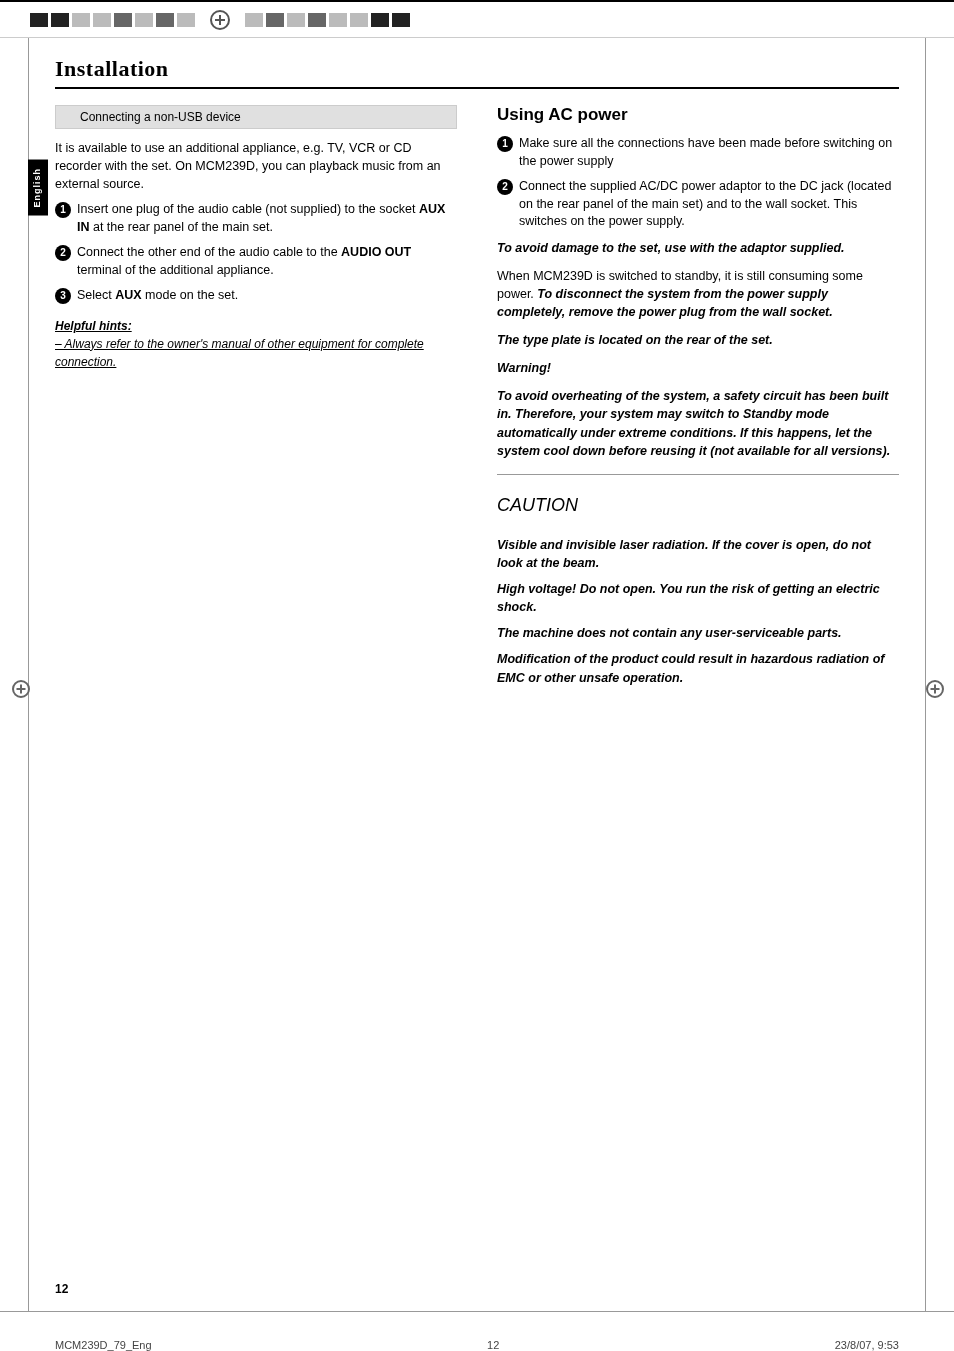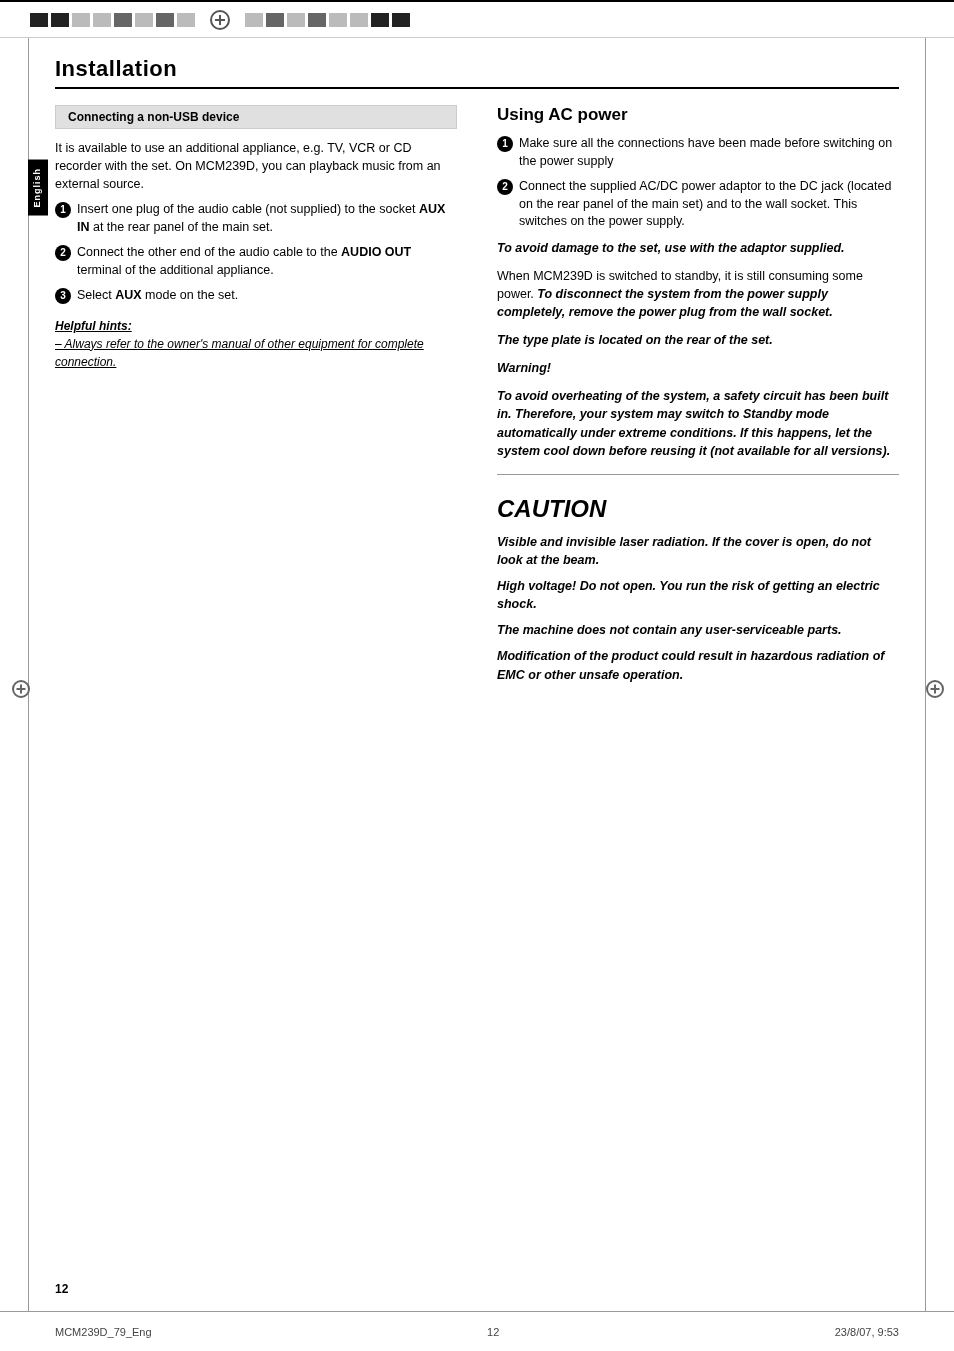--- a/index.html
+++ b/index.html
@@ -77,20 +77,21 @@
     
     .main-content {
       padding: 18px 55px 60px 55px;
     }
 
     
     .page-title-section {
       border-bottom: 2px solid #000;
       padding-bottom: 5px;
       margin-bottom: 16px;
+      font-family: Liberation Serif, serif;
     }
     .page-title {
       font-size: 22px;
       font-weight: bold;
       letter-spacing: 0.5px;
     }
 
     
     .lang-tab {
       position: absolute;
@@ -117,23 +118,23 @@
       flex: 1;
       padding-right: 10px;
     }
     .col-right {
       flex: 1;
     }
 
     
     .section-heading-box {
       background: #e0e0e0;
-      padding: 4px 12px;
+      padding: 4px 24px;
       font-size: 12px;
-      font-weight: bold;
+      font-weight: normal;
       margin-bottom: 10px;
       border: 1px solid #ccc;
     }
 
     
     .numbered-item {
       display: flex;
       align-items: flex-start;
       margin-bottom: 8px;
       font-size: 12.5px;
@@ -189,41 +190,41 @@
       border: none;
       border-top: 1px solid #999;
       margin: 14px 0;
     }
 
     
     .caution-section {
       margin-top: 20px;
     }
     .caution-title {
-      font-size: 24px;
-      font-weight: bold;
+      font-size: 18px;
+      font-weight: normal;
       font-style: italic;
-      margin-bottom: 10px;
+      margin-bottom: 20px;
     }
     .caution-para {
       font-size: 12.5px;
       line-height: 1.45;
       font-weight: bold;
       font-style: italic;
       margin-bottom: 8px;
     }
 
     
     .bottom-bar {
       position: absolute;
       bottom: 0; left: 0; right: 0;
       height: 40px;
       border-top: 1px solid #999;
       display: flex;
-      align-items: center;
+      align-items: flex-end;
       justify-content: space-between;
       padding: 0 55px;
       font-size: 11px;
       color: #444;
     }
     .page-number {
       position: absolute;
       left: 55px;
       bottom: 55px;
       font-size: 12px;

